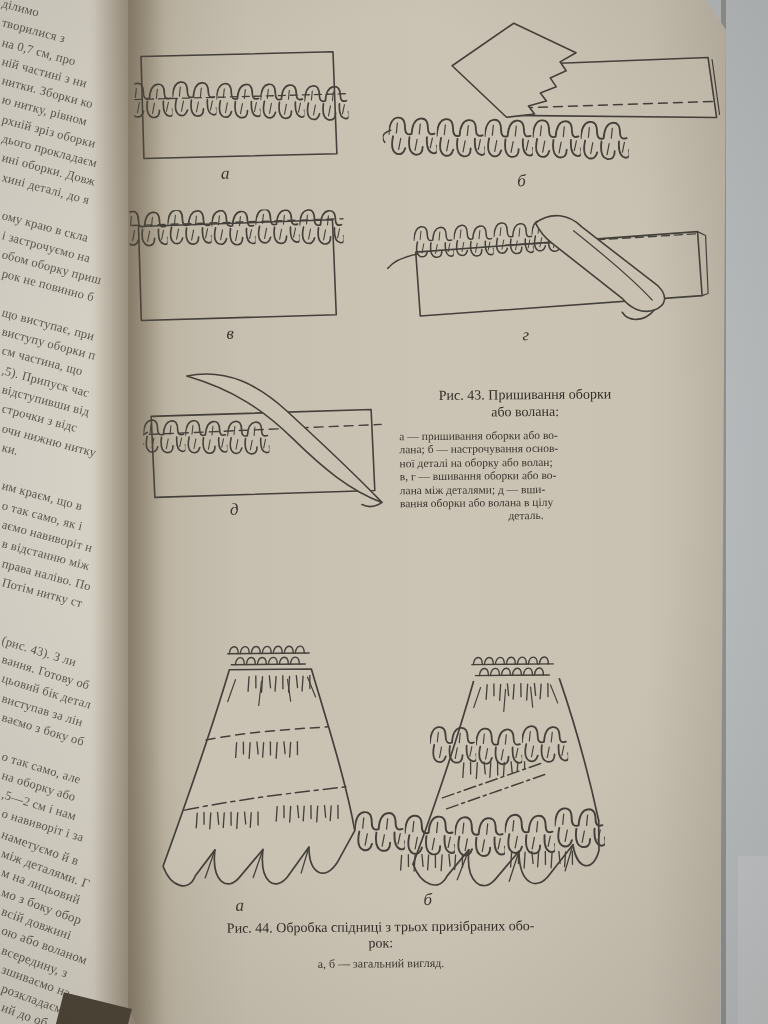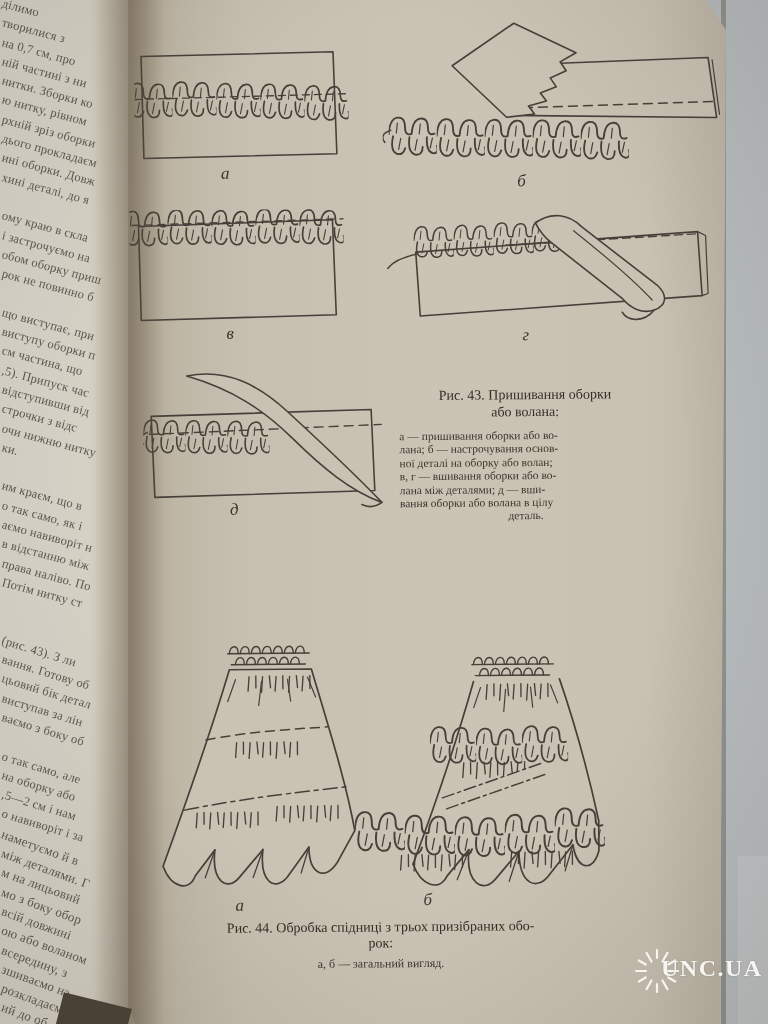--- a/index.html
+++ b/index.html
@@ -277,33 +277,14 @@
         <div class="cap44-l3">а, б — загальний вигляд.</div>
       </div>
 
     </div>
   </div>
 
   <div class="spine-shadow"></div>
   <div class="bottom-wedge"></div>
   <div class="vignette"></div>
 
-  <div class="watermark">
-    <svg class="wm-icon" width="46" height="46" viewBox="0 0 46 46">
-      <g stroke="#f6f5f1" stroke-width="2.2" stroke-linecap="round">
-        <line x1="23" y1="2" x2="23" y2="10"></line>
-          <line x1="23" y1="2" x2="23" y2="12" transform="rotate(30 23 23)"></line>
-        <line x1="23" y1="2" x2="23" y2="10" transform="rotate(60 23 23)"></line>
-          <line x1="23" y1="2" x2="23" y2="12" transform="rotate(90 23 23)"></line>
-        <line x1="23" y1="2" x2="23" y2="10" transform="rotate(120 23 23)"></line>
-          <line x1="23" y1="2" x2="23" y2="12" transform="rotate(150 23 23)"></line>
-        <line x1="23" y1="2" x2="23" y2="10" transform="rotate(180 23 23)"></line>
-          <line x1="23" y1="2" x2="23" y2="12" transform="rotate(210 23 23)"></line>
-        <line x1="23" y1="2" x2="23" y2="10" transform="rotate(240 23 23)"></line>
-          <line x1="23" y1="2" x2="23" y2="12" transform="rotate(270 23 23)"></line>
-        <line x1="23" y1="2" x2="23" y2="10" transform="rotate(300 23 23)"></line>
-          <line x1="23" y1="2" x2="23" y2="12" transform="rotate(330 23 23)"></line>
-      </g>
-    </svg>
-    <span class="wm-text">UNC.UA</span>
-  </div>
 
 </div>
 
 </body></html>

